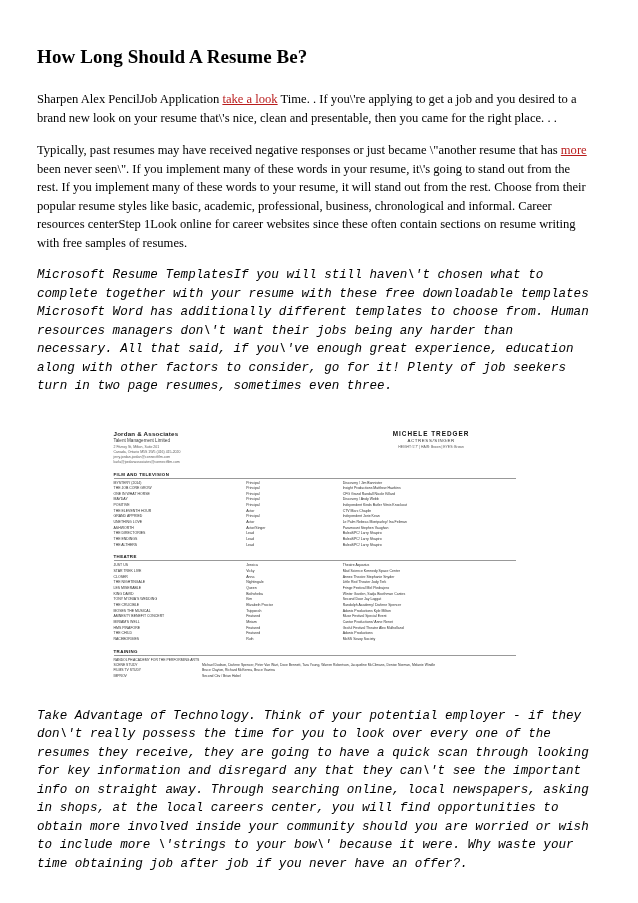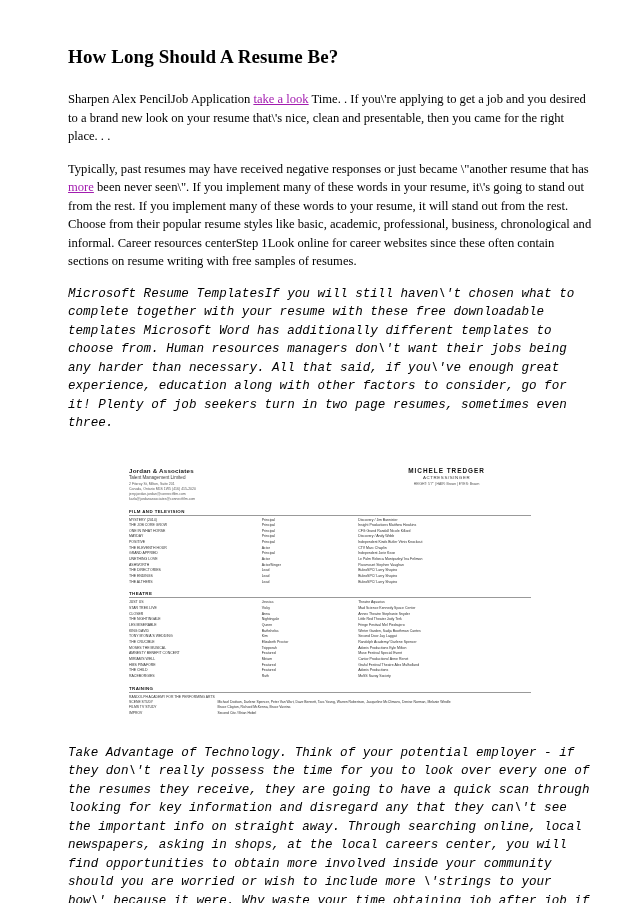--- a/index.html
+++ b/index.html
@@ -11,38 +11,38 @@
     width: 638px;
     height: 903px;
     font-family: "Liberation Serif", serif;
     color: #000000;
     overflow: hidden;
   }
   .page {
     width: 638px;
     height: 675px;
     box-sizing: border-box;
-    padding: 40px 46px 0 68px;
+    padding: 40px 46px 0 37px;
     position: relative;
   }
   h1.title {
     font-family: "Liberation Serif", serif;
     font-size: 19px;
     font-weight: bold;
     margin: 6px 0 22px 0;
     letter-spacing: 0.1px;
   }
   p.para {
     font-size: 12.6px;
     line-height: 1.47;
     margin: 0 0 14px 0;
     text-align: left;
   }
   p.para a {
-    color: #a21caf;
+    color: #b91c1c;
     text-decoration: underline;
   }
   .italic-block {
     font-style: italic;
     font-family: Liberation Mono, monospace;
   }
   
   .resume-figure {
     margin: 26px 0 30px 0;
     display: flex;

